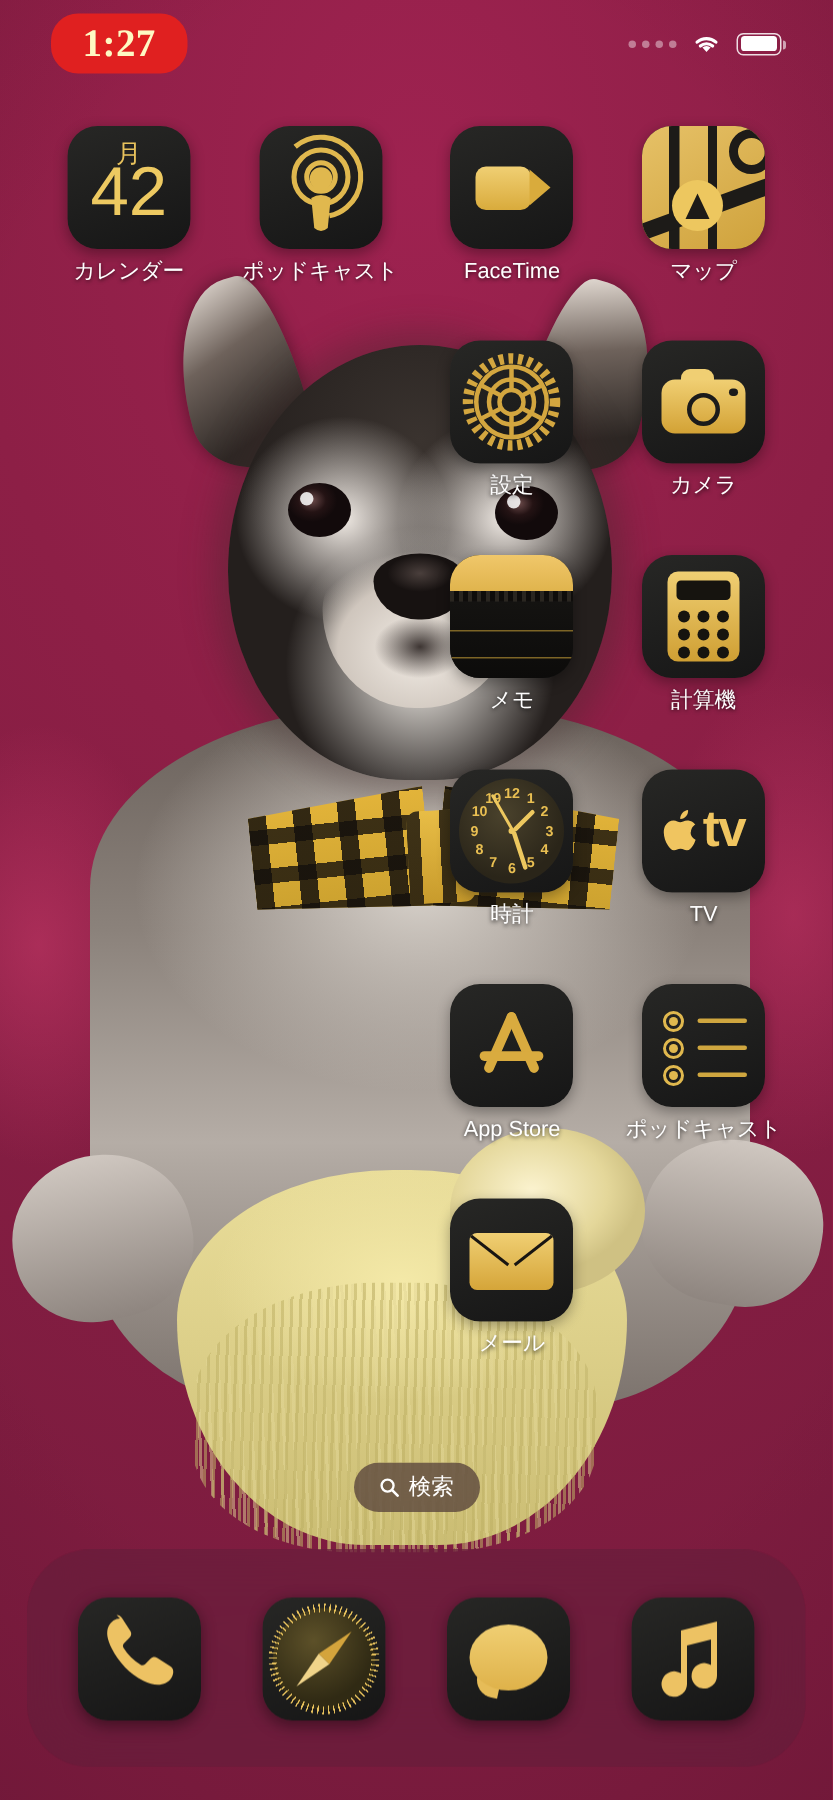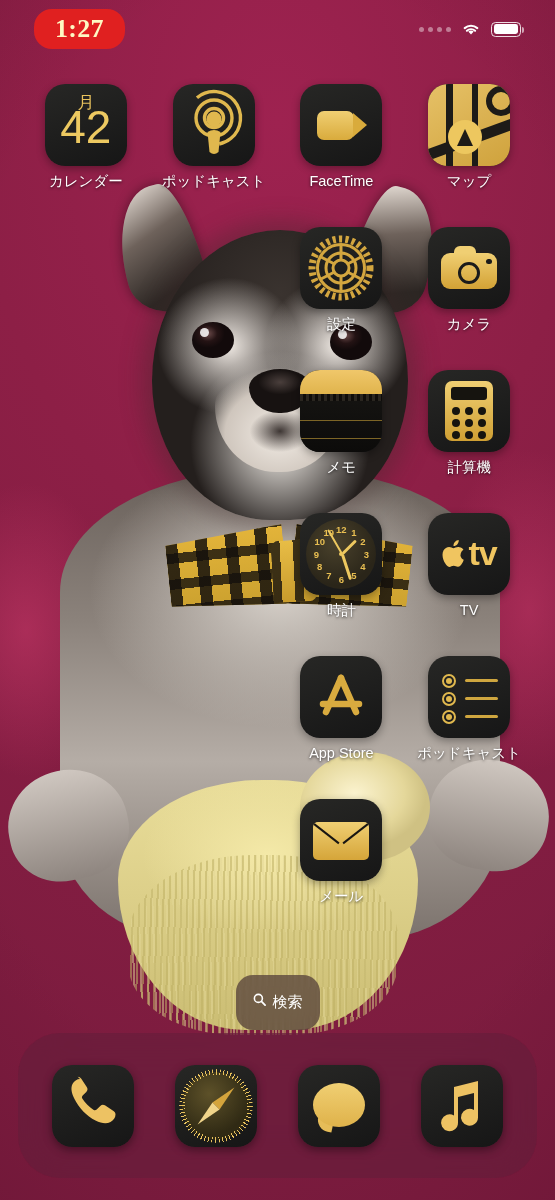--- a/index.html
+++ b/index.html
@@ -287,22 +287,22 @@
     border-radius:50%; background:linear-gradient(#f0cf73,#dfb24a); }
   .msg-tail { position:absolute; left:19px; top:52px; width:16px; height:14px;
     background:#e6bc58; border-radius:0 0 0 12px; transform:rotate(12deg); }
 
   
   .mus { position:absolute; inset:0; }
 
   
   #search-pill {
     position:absolute; left:50%; transform:translateX(-50%); top:975px; z-index:35;
-    display:flex; gap:7px;
-    background:rgba(58,36,44,.62); border-radius:17px; padding:18px 17px;
+    display:flex; align-items:center; gap:7px;
+    background:rgba(58,36,44,.62); border-radius:17px; padding:7px 17px;
     backdrop-filter:blur(12px);
   }
   #search-pill .s-lbl { color:#fff; font-size:15px; font-family:"DejaVu Sans",sans-serif; }
 
   
   #dock {
     position:absolute; left:18px; right:18px; bottom:22px; height:145px; z-index:35;
     background:rgba(96,30,58,.50); border-radius:42px;
     backdrop-filter:blur(22px);
     display:flex; align-items:center; justify-content:space-around;

